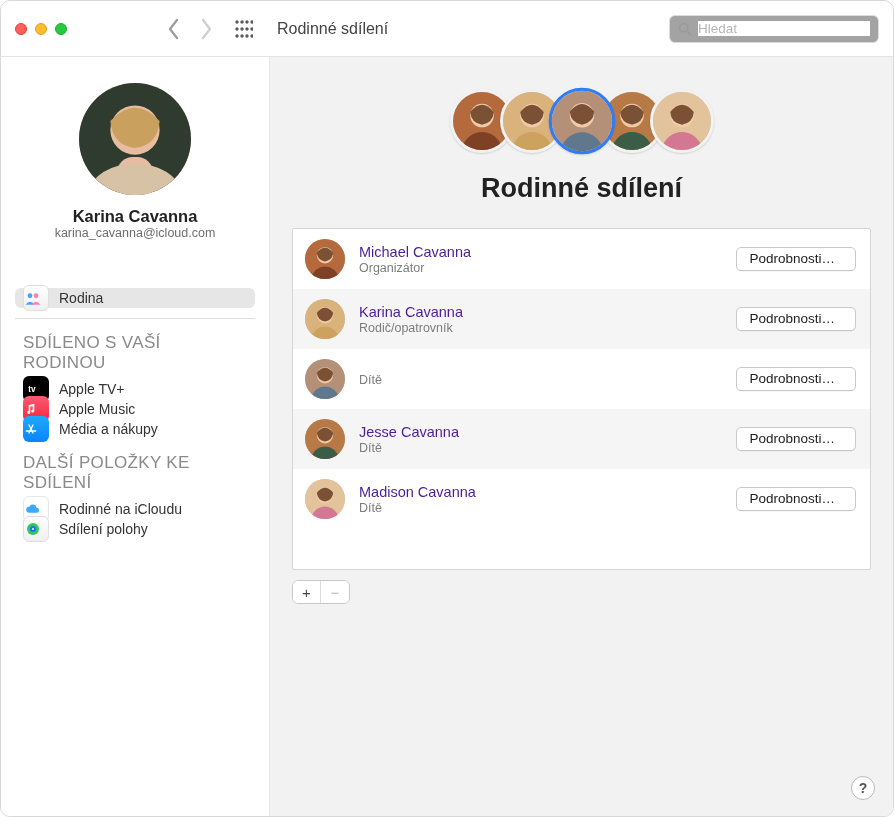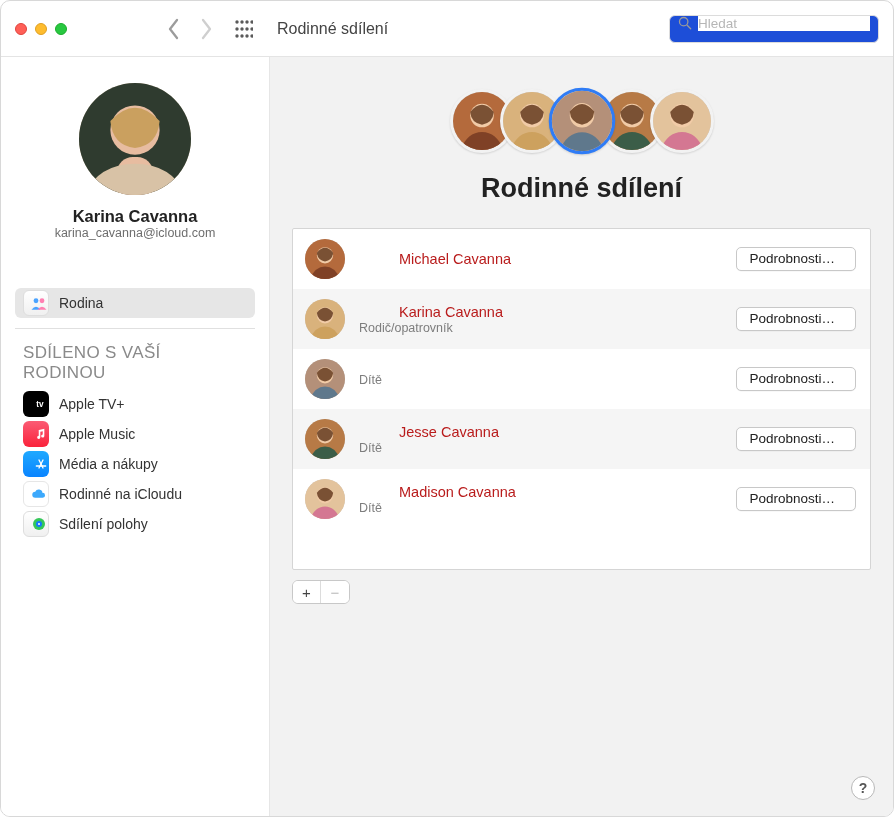--- a/index.html
+++ b/index.html
@@ -18,41 +18,41 @@
 
 .nav-btns { display: flex; gap: 20px; margin-left: 100px; color: #9c9c9c; font-size: 22px; font-weight: 300; }
 .nav-btns .chev { cursor: default; }
 .nav-btns .chev svg { width: 13px; height: 22px; display: block; }
 
 .grid-btn { margin-left: 22px; color: #5a5a5a; display:flex; align-items:center; }
 .grid-btn svg { width: 18px; height: 18px; display:block; }
 
 .wintitle { margin-left: 24px; font-size: 16px; color: #444; font-weight: 500; }
 
-.search-wrap { margin-left: auto; display: flex; align-items: flex-start; width: 210px; height: 28px; border: 1px solid #dcdcdc; border-radius: 6px; padding: 0 8px; color: #9a9a9a; background: #1d4ed8; }
+.search-wrap { margin-left: auto; display: flex; align-items: center; width: 210px; height: 28px; border: 1px solid #dcdcdc; border-radius: 6px; padding: 0 8px; color: #9a9a9a; background: #a3a3a3; }
 .search-wrap svg { width: 14px; height: 14px; margin-right: 6px; flex: none; }
 .search-wrap input { border: none; outline: none; width: 100%; font-size: 13.5px; color: #333; }
 .search-wrap input::placeholder { color: #b6b6b6; }
 
 
 .body { flex: 1; display: flex; min-height: 0; }
 .sidebar { width: 269px; background: #ffffff; border-right: 1px solid #e6e6e6; padding: 20px 14px 14px 14px; display: flex; flex-direction: column; }
 .content { flex: 1; background: #f2f2f2; position: relative; padding: 26px 22px 18px 22px; display: flex; flex-direction: column; }
 
 
 .profile { display: flex; flex-direction: column; align-items: center; padding: 6px 0 16px 0; }
 .profile .avatar { width: 112px; height: 112px; border-radius: 50%; overflow: hidden; background: #d8c2a6; box-shadow: inset 0 0 0 1px rgba(0,0,0,0.05); position: relative; }
 .profile .avatar svg { width: 100%; height: 100%; display:block; }
 .profile .name { margin-top: 12px; font-size: 16.5px; font-weight: 600; color: #222; }
 .profile .email { margin-top: 0; font-size: 12.5px; color: #6e6e6e; }
 
 
-.side-item { display: flex; align-items: center; gap: 10px; height: 30px; border-radius: 6px; padding: 0 8px; color: #333; font-size: 14px; }
+.side-item { display: flex; align-items: center; gap: 10px; height: 20px; border-radius: 6px; padding: 0 8px; color: #333; font-size: 14px; }
 .side-item.selected { background: #e6e6e6; }
-.side-item .ico { width: 26px; height: 26px; border-radius: 6px; display: flex; align-items: center; justify-content: flex-end; flex: none; }
+.side-item .ico { width: 26px; height: 26px; border-radius: 6px; display: flex; align-items: center; justify-content: flex-start; flex: none; }
 .side-sep { height: 1px; background: #e0e0e0; margin: 10px 0; }
 .side-header { font-size: 17px; letter-spacing: 0.02em; color: #8a8a8a; font-weight: 400; padding: 4px 8px 6px 8px; text-transform: uppercase; }
 
 
 .ico-family { background: linear-gradient(#fff,#f0f0f0); border:1px solid #dedede; }
 .ico-tv { background: #000; color: #fff; }
 .ico-music { background: linear-gradient(180deg,#fb5b74,#fa233b); }
 .ico-store { background: linear-gradient(180deg,#1fa9ff,#0a84ff); }
 .ico-cloud { background: #fff; border: 1px solid #e6e6e6; }
 .ico-loc   { background: linear-gradient(#fff,#f0f0f0); border:1px solid #dedede; }
@@ -66,21 +66,21 @@
 
 .main-title { text-align:center; font-size:27px; font-weight:700; color:#222; margin-top:20px; }
 
 
 .table { margin-top:24px; background:#fff; border:1px solid #d5d5d5; border-radius:2px; overflow:hidden; flex:0 0 auto; height:342px; display:flex; flex-direction:column; }
 .row { display:flex; align-items:center; gap:14px; padding:10px 14px 10px 12px; }
 .row.alt { background:#f5f5f5; }
 .row .mava { width:40px; height:40px; border-radius:50%; overflow:hidden; background:#ccc; flex:none; }
 .row .mava svg{width:100%;height:100%;display:block;}
 .row .txt { flex:1; display:flex; flex-direction:column; }
-.row .mname { font-size:14.5px; color:#b91c1c;margin-left:40px; }
+.row .mname { font-size:14.5px; color:#4c1d95; }
 .row .mrole { font-size:12.5px; color:#7d7d7d; margin-top:1px;}
 .row .details-btn { font-size:13.5px; color:#222; background:#fff; border:1px solid #c8c8c8; border-radius:5px; padding:3px 20px 4px 12px; box-shadow:0 0.5px 0 rgba(0,0,0,0.06);}
 
 .addremove { display:flex; margin-top:10px; border:1px solid #c8c8c8; border-radius:6px; overflow:hidden; width:fit-content; background:#fff;}
 .addremove button { width:28px; height:22px; border:none; background:#fff; font-size:15px; color:#444; line-height:1;}
 .addremove button:first-child{ border-right:1px solid #dcdcdc;}
 .addremove button:last-child{ color:#bbb;}
 
 .help-btn { position:absolute; right:18px; bottom:16px; width:24px; height:24px; border-radius:50%; border:1px solid #b8b8b8; background:#fff; display:flex; align-items:center; justify-content:center; color:#555; font-size:14px; font-weight:600;}
 </style>
@@ -191,20 +191,21 @@
               <g stroke="#fff" stroke-width="2" stroke-linecap="round">
                 <line x1="9" y1="18" x2="15" y2="6"></line>
                 <line x1="9" y1="6" x2="15" y2="18"></line>
                 <line x1="5" y1="15" x2="19" y2="15"></line>
               </g>
             </svg>
         </div>
         <span>Média a nákupy</span>
       </div>
 
+      <div class="side-header" style="margin-top:10px">Další položky ke sdílení</div>
 
       <div class="side-item">
         <div class="ico ico-cloud">
           <svg viewBox="0 0 24 24" width="18" height="18">
               <path d="M7 17 a4 4 0 0 1 0-8 a5 5 0 0 1 9.6 1.5 A3.2 3.2 0 0 1 17 17 Z" fill="#3da9fc"></path>
             </svg>
         </div>
         <span>Rodinné na iCloudu</span>
       </div>
       <div class="side-item">
@@ -273,20 +274,21 @@
     <div class="mava">
               <svg viewBox="0 0 64 64">
     <rect width="64" height="64" fill="#b46a3c"></rect>
     <circle cx="32" cy="26" r="13" fill="#f1cba7"></circle>
     <path d="M19 22 Q32 6 45 22 Q44 34 32 36 Q20 34 19 22 Z" fill="#7a5134"></path>
     <path d="M8 64 Q16 44 32 44 Q48 44 56 64 Z" fill="#7f4126"></path>
   </svg>
             </div>
     <div class="txt">
       <span class="mname">Michael Cavanna</span>
+      <span class="mrole">Organizátor</span>
     </div>
     <button class="details-btn">Podrobnosti…</button>
           </div>
           <div class="row alt">
     <div class="mava">
               <svg viewBox="0 0 64 64">
     <rect width="64" height="64" fill="#d9b27c"></rect>
     <circle cx="32" cy="26" r="13" fill="#f1cba7"></circle>
     <path d="M19 22 Q32 6 45 22 Q44 34 32 36 Q20 34 19 22 Z" fill="#7a5134"></path>
     <path d="M8 64 Q16 44 32 44 Q48 44 56 64 Z" fill="#cda15e"></path>

